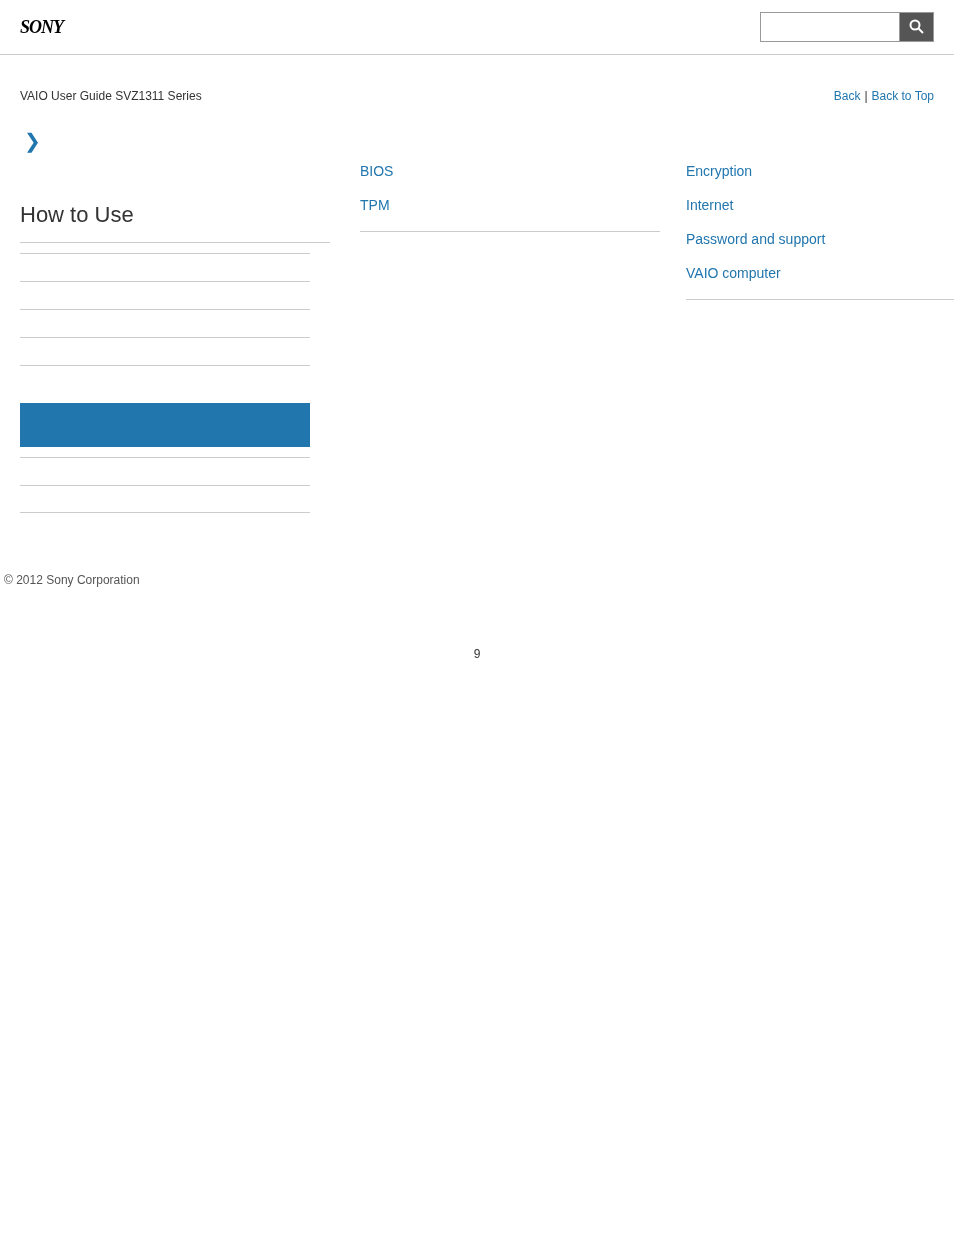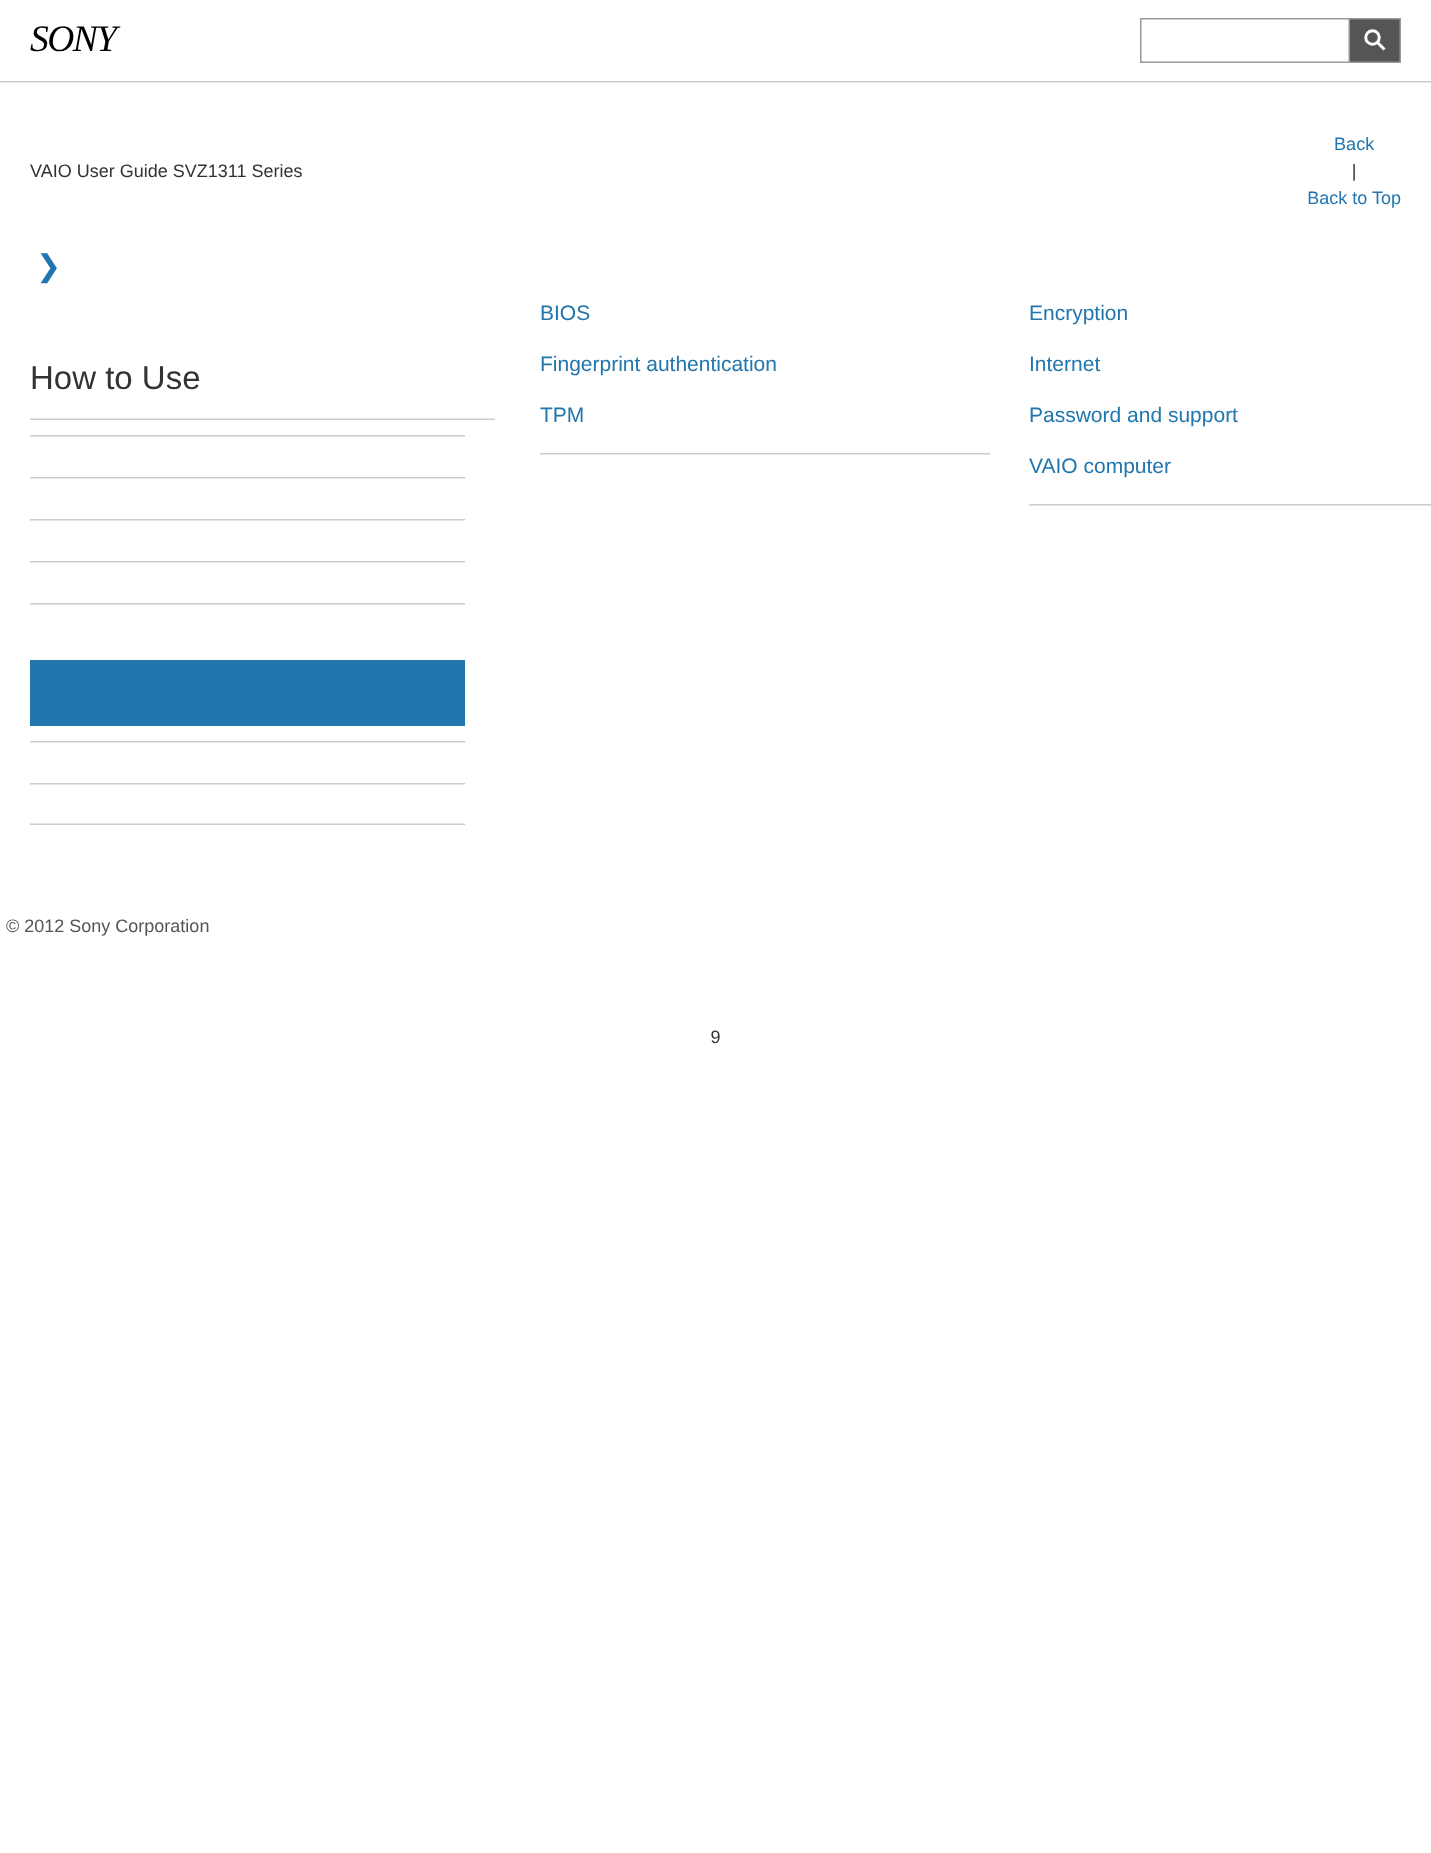--- a/index.html
+++ b/index.html
@@ -20,22 +20,22 @@
     
     .header {
       display: flex;
       align-items: center;
       justify-content: space-between;
       padding: 12px 20px;
       border-bottom: 1px solid #ccc;
     }
 
     .sony-logo {
-      font-size: 25px;
-      font-weight: 400;
+      font-size: 18px;
+      font-weight: 700;
       font-style: italic;
       letter-spacing: -1px;
       color: #000;
       font-family: 'Times New Roman', serif;
     }
 
     .search-area {
       display: flex;
       align-items: center;
     }
@@ -78,22 +78,21 @@
       margin-top: 28px;
     }
 
     .sub-header-left {
       color: #333;
     }
 
     .sub-header-right {
       display: flex;
       gap: 4px;
-      align-items: center;
-      flex-direction: column;
+      align-items: flex-end;
     }
 
     .nav-link {
       color: #2176ae;
       text-decoration: none;
       cursor: pointer;
     }
 
     .pipe {
       color: #333;
@@ -248,21 +247,20 @@
       <div class="blue-block"></div>
 
       <div class="sidebar-link-item"></div>
       <div class="sidebar-link-item"></div>
     </div>
 
     <div class="right-columns">
 
       <div class="center-col">
         <a class="col-link">BIOS</a>
-        <a class="col-link">Fingerprint authentication</a>
         <a class="col-link">TPM</a>
         <hr class="col-divider">
       </div>
 
       <div class="right-col">
         <a class="col-link">Encryption</a>
         <a class="col-link">Internet</a>
         <a class="col-link">Password and support</a>
         <a class="col-link">VAIO computer</a>
         <hr class="col-divider">

